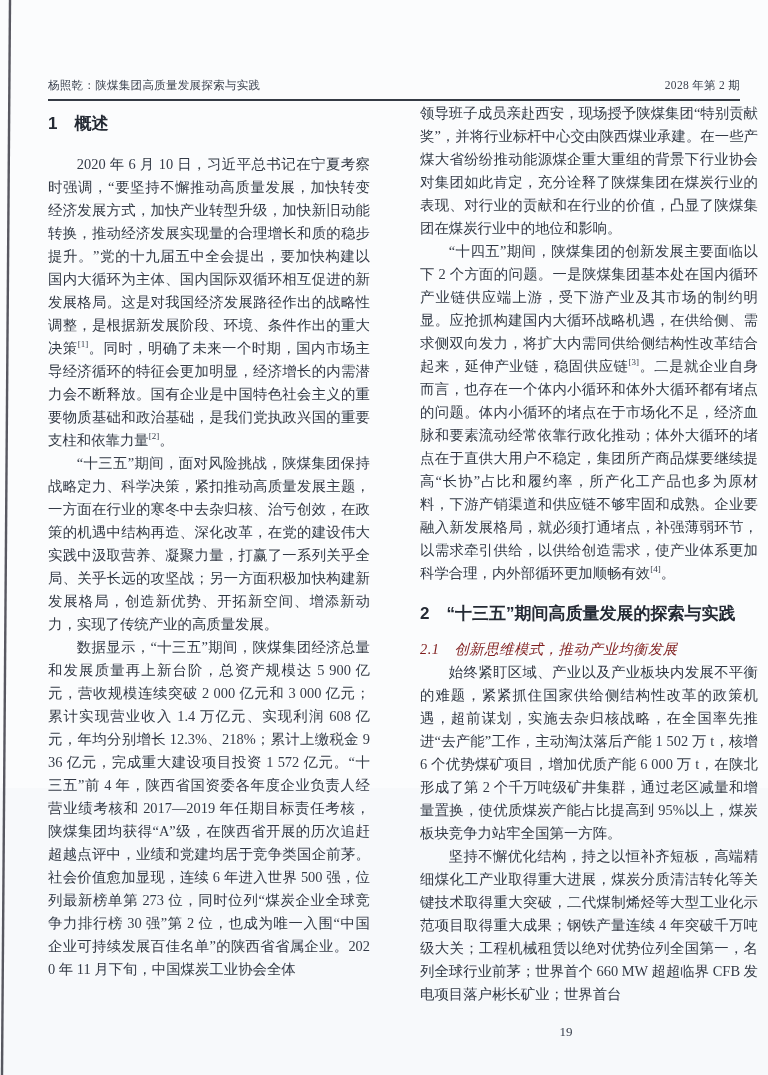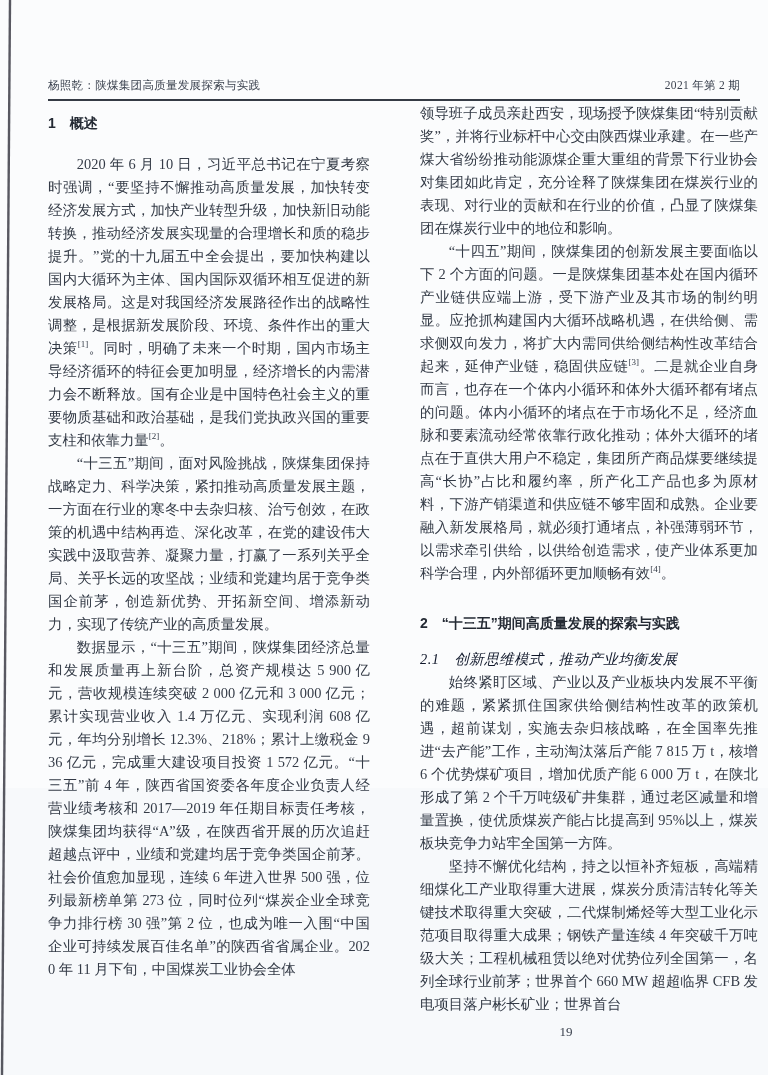--- a/index.html
+++ b/index.html
@@ -24,62 +24,62 @@
   .col{
     position:absolute;
     font-size:14.4px;line-height:23px;
     text-align:justify;text-justify:inter-character;
     word-break:break-all;
   }
   .col-left{left:48px;top:112px;width:322px;height:950px;overflow:hidden;}
   .col-right{left:420px;top:102px;width:338px;height:935px;overflow:hidden;}
   .sec-heading{
     font-family:"Liberation Sans","DejaVu Sans",sans-serif;
-    font-weight:bold;font-size:14px;color:#242a34;
+    font-weight:bold;font-size:17px;color:#242a34;
     margin:0 0 18px 0;line-height:23px;text-align:left;
   }
-  .col-right .sec-heading{margin:27px 0 13px 0;}
+  .col-right .sec-heading{margin:17px 0 13px 0;}
   .para{margin:0;text-indent:2em;}
   .para.no-indent{text-indent:0;}
   .sub-heading{
     margin:0;font-style:italic;font-size:14.4px;line-height:23px;
-    color:#0f172a;letter-spacing:.5px;text-align:left;
+    color:#7f1d1d;letter-spacing:.5px;text-align:left;
   }
   sup{font-size:9px;line-height:0;vertical-align:super;}
   .page-number{
     position:absolute;left:400px;top:1024px;width:332px;
     text-align:center;font-size:13px;color:#3a414d;
   }
 </style>
 </head>
 <body>
 
 <div class="page">
 
   <svg class="scan-edge" width="14" height="1075" viewBox="0 0 14 1075">
     <line x1="10" y1="0" x2="2" y2="1075" stroke="#3c3c46" stroke-width="2.4" opacity="0.85"></line>
   </svg>
 
   <div class="header-row">
     <span>杨照乾：陕煤集团高质量发展探索与实践</span>
-    <span>2021 年第 2 期</span>
+    <span>2028 年第 2 期</span>
   </div>
   <div class="header-rule"></div>
 
   <div class="col col-left">
     <h3 class="sec-heading">1　概述</h3>
     <p class="para">2020 年 6 月 10 日，习近平总书记在宁夏考察时强调，“要坚持不懈推动高质量发展，加快转变经济发展方式，加快产业转型升级，加快新旧动能转换，推动经济发展实现量的合理增长和质的稳步提升。”党的十九届五中全会提出，要加快构建以国内大循环为主体、国内国际双循环相互促进的新发展格局。这是对我国经济发展路径作出的战略性调整，是根据新发展阶段、环境、条件作出的重大决策<sup>[1]</sup>。同时，明确了未来一个时期，国内市场主导经济循环的特征会更加明显，经济增长的内需潜力会不断释放。国有企业是中国特色社会主义的重要物质基础和政治基础，是我们党执政兴国的重要支柱和依靠力量<sup>[2]</sup>。</p>
-    <p class="para">“十三五”期间，面对风险挑战，陕煤集团保持战略定力、科学决策，紧扣推动高质量发展主题，一方面在行业的寒冬中去杂归核、治亏创效，在政策的机遇中结构再造、深化改革，在党的建设伟大实践中汲取营养、凝聚力量，打赢了一系列关乎全局、关乎长远的攻坚战；业绩和党建均居于竞争类国企前茅，创造新优势、开拓新空间、增添新动力，实现了传统产业的高质量发展。</p>
+    <p class="para">“十三五”期间，面对风险挑战，陕煤集团保持战略定力、科学决策，紧扣推动高质量发展主题，一方面在行业的寒冬中去杂归核、治亏创效，在政策的机遇中结构再造、深化改革，在党的建设伟大实践中汲取营养、凝聚力量，打赢了一系列关乎全局、关乎长远的攻坚战；另一方面积极加快构建新发展格局，创造新优势、开拓新空间、增添新动力，实现了传统产业的高质量发展。</p>
     <p class="para">数据显示，“十三五”期间，陕煤集团经济总量和发展质量再上新台阶，总资产规模达 5 900 亿元，营收规模连续突破 2 000 亿元和 3 000 亿元；累计实现营业收入 1.4 万亿元、实现利润 608 亿元，年均分别增长 12.3%、218%；累计上缴税金 936 亿元，完成重大建设项目投资 1 572 亿元。“十三五”前 4 年，陕西省国资委各年度企业负责人经营业绩考核和 2017—2019 年任期目标责任考核，陕煤集团均获得“A”级，在陕西省开展的历次追赶超越点评中，业绩和党建均居于竞争类国企前茅。社会价值愈加显现，连续 6 年进入世界 500 强，位列最新榜单第 273 位，同时位列“煤炭企业全球竞争力排行榜 30 强”第 2 位，也成为唯一入围“中国企业可持续发展百佳名单”的陕西省省属企业。2020 年 11 月下旬，中国煤炭工业协会全体</p>
   </div>
 
   <div class="col col-right">
     <p class="para no-indent">领导班子成员亲赴西安，现场授予陕煤集团“特别贡献奖”，并将行业标杆中心交由陕西煤业承建。在一些产煤大省纷纷推动能源煤企重大重组的背景下行业协会对集团如此肯定，充分诠释了陕煤集团在煤炭行业的表现、对行业的贡献和在行业的价值，凸显了陕煤集团在煤炭行业中的地位和影响。</p>
     <p class="para">“十四五”期间，陕煤集团的创新发展主要面临以下 2 个方面的问题。一是陕煤集团基本处在国内循环产业链供应端上游，受下游产业及其市场的制约明显。应抢抓构建国内大循环战略机遇，在供给侧、需求侧双向发力，将扩大内需同供给侧结构性改革结合起来，延伸产业链，稳固供应链<sup>[3]</sup>。二是就企业自身而言，也存在一个体内小循环和体外大循环都有堵点的问题。体内小循环的堵点在于市场化不足，经济血脉和要素流动经常依靠行政化推动；体外大循环的堵点在于直供大用户不稳定，集团所产商品煤要继续提高“长协”占比和履约率，所产化工产品也多为原材料，下游产销渠道和供应链不够牢固和成熟。企业要融入新发展格局，就必须打通堵点，补强薄弱环节，以需求牵引供给，以供给创造需求，使产业体系更加科学合理，内外部循环更加顺畅有效<sup>[4]</sup>。</p>
     <h3 class="sec-heading">2　“十三五”期间高质量发展的探索与实践</h3>
     <p class="sub-heading">2.1　创新思维模式，推动产业均衡发展</p>
-    <p class="para">始终紧盯区域、产业以及产业板块内发展不平衡的难题，紧紧抓住国家供给侧结构性改革的政策机遇，超前谋划，实施去杂归核战略，在全国率先推进“去产能”工作，主动淘汰落后产能 7 815 万 t，核增 6 个优势煤矿项目，增加优质产能 6 000 万 t，在陕北形成了第 2 个千万吨级矿井集群，通过老区减量和增量置换，使优质煤炭产能占比提高到 95%以上，煤炭板块竞争力站牢全国第一方阵。</p>
+    <p class="para">始终紧盯区域、产业以及产业板块内发展不平衡的难题，紧紧抓住国家供给侧结构性改革的政策机遇，超前谋划，实施去杂归核战略，在全国率先推进“去产能”工作，主动淘汰落后产能 1 502 万 t，核增 6 个优势煤矿项目，增加优质产能 6 000 万 t，在陕北形成了第 2 个千万吨级矿井集群，通过老区减量和增量置换，使优质煤炭产能占比提高到 95%以上，煤炭板块竞争力站牢全国第一方阵。</p>
     <p class="para">坚持不懈优化结构，持之以恒补齐短板，高端精细煤化工产业取得重大进展，煤炭分质清洁转化等关键技术取得重大突破，二代煤制烯烃等大型工业化示范项目取得重大成果；钢铁产量连续 4 年突破千万吨级大关；工程机械租赁以绝对优势位列全国第一，名列全球行业前茅；世界首个 660 MW 超超临界 CFB 发电项目落户彬长矿业；世界首台</p>
   </div>
 
   <div class="page-number">19</div>
 
 </div>
 
 </body></html>

